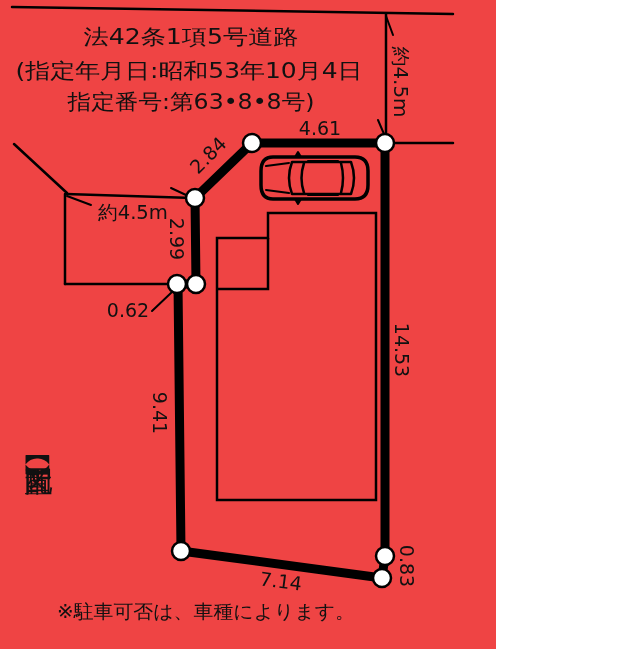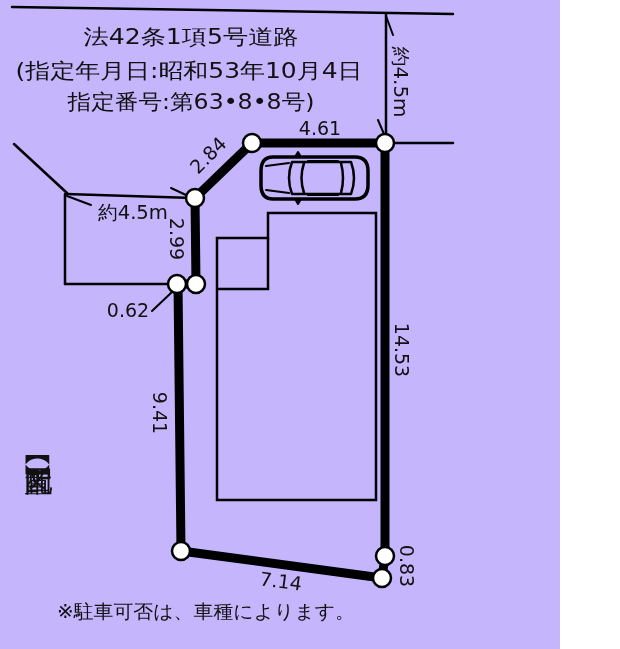--- a/index.html
+++ b/index.html
@@ -1,20 +1,20 @@
 <!DOCTYPE html>
 <html><head>
   <meta charset="utf-8">
   <style>
     html, body { margin: 0; padding: 0; background: #ffffff; }
     #canvas {
       position: relative;
-      width: 560px;
+      width: 496px;
       height: 649px;
-      background: #c4b5fd;
+      background: #ef4444;
       overflow: hidden;
       font-family: "DejaVu Sans", "Liberation Sans", sans-serif;
     }
     #plan { position: absolute; left: 0; top: 0; }
     #plan text {
       font-family: "DejaVu Sans", "Liberation Sans", sans-serif;
       fill: #111111;
     }
     .thin { stroke: #000; stroke-width: 2.5; fill: none; stroke-linecap: round; }
     .tick { stroke: #000; stroke-width: 2; fill: none; stroke-linecap: round; }

